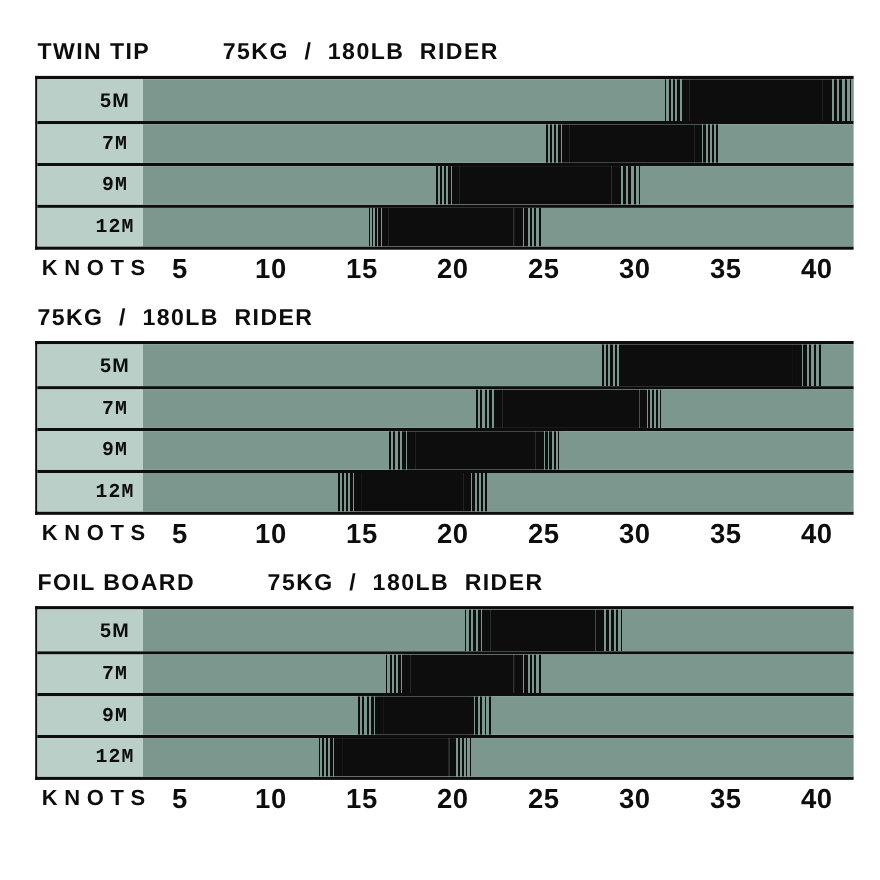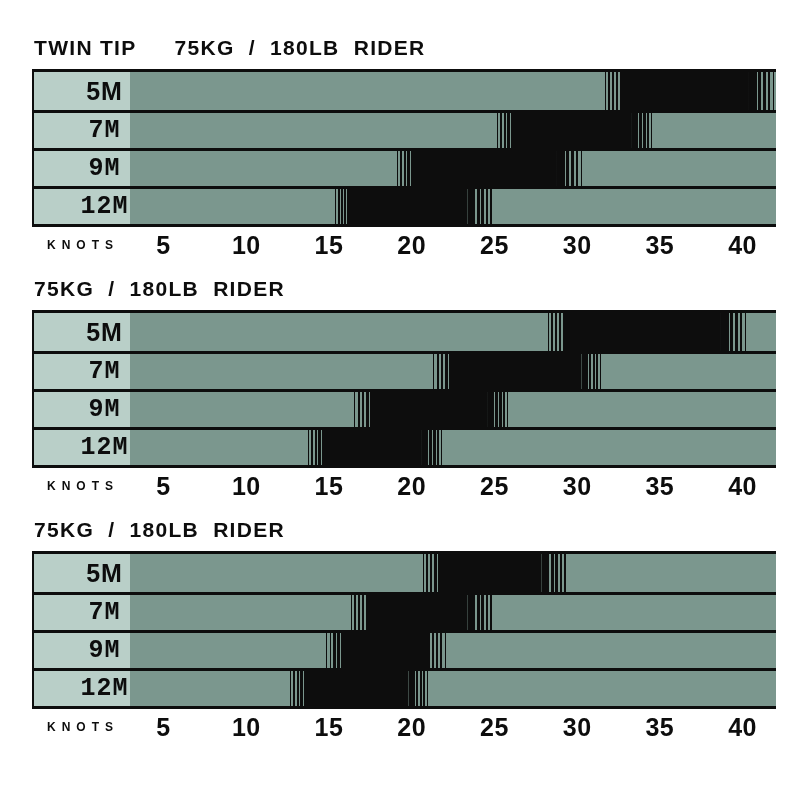--- a/index.html
+++ b/index.html
@@ -11,52 +11,52 @@
   *{box-sizing:border-box;}
   html,body{margin:0;padding:0;}
   body{
     width:800px;height:800px;background:var(--paper);
     font-family:"Liberation Sans","DejaVu Sans",sans-serif;
     font-weight:700;color:var(--ink);overflow:hidden;
   }
   .page{padding:36px 24px 0 32px;}
   .section{margin-bottom:16px;}
   .title-row{
-    display:flex;gap:38px;align-items:baseline;
+    display:flex;gap:66px;align-items:baseline;
     margin:0 0 9px 2px;font-size:21px;letter-spacing:1.3px;white-space:nowrap;
   }
   .rider{word-spacing:7px;}
   .chart{
     border-top:3px solid var(--ink);
     border-bottom:3px solid var(--ink);
     border-left:2px solid var(--ink);
   }
   .row{display:flex;height:38px;}
   .row + .row{border-top:3px solid var(--ink);font-family:Liberation Mono, monospace;}
   .row-label{
     width:96px;flex:0 0 96px;background:var(--label-green);
     display:flex;align-items:center;justify-content:center;
-    font-size:25px;letter-spacing:1px;padding-left:45px;
+    font-size:18px;letter-spacing:1px;padding-left:45px;
   }
   .row-bar{flex:1;position:relative;background:var(--bar-green);overflow:hidden;}
   .seg{position:absolute;top:0;bottom:0;}
   .seg.solid{background:var(--ink);}
   .seg.fade-in, .seg.fade-out{
     background:linear-gradient(90deg,
       var(--bar-green) 0 7%,  var(--ink) 7% 12%,
       var(--bar-green) 12% 22%, var(--ink) 22% 29%,
       var(--bar-green) 29% 37%, var(--ink) 37% 46%,
       var(--bar-green) 46% 53%, var(--ink) 53% 64%,
       var(--bar-green) 64% 69%, var(--ink) 69% 100%);
   }
   .seg.fade-out{transform:scaleX(-1);}
   .axis{display:flex;align-items:center;height:33px;margin-top:1px;}
   .axis-label{
     width:96px;flex:0 0 96px;text-align:center;
-    font-size:12px;letter-spacing:6px;padding-left:6px;white-space:nowrap;
+    font-size:20px;letter-spacing:6px;padding-left:6px;white-space:nowrap;
   }
   .axis-ticks{position:relative;flex:1;height:100%;}
   .tick{
     position:absolute;top:50%;transform:translate(-50%,-50%);
     font-size:25px;letter-spacing:0.5px;
   }
 </style>
 </head>
 <body>
 
@@ -170,20 +170,21 @@
             <span class="tick" style="left: 56.5484%;">25</span>
             <span class="tick" style="left: 69.3132%;">30</span>
             <span class="tick" style="left: 82.0781%;">35</span>
             <span class="tick" style="left: 94.843%;">40</span>
           </div>
     </div>
   </section>
 
   <section class="section">
     <div class="title-row">
+      <span class="title">FOIL BOARD</span>
       <span class="rider">75KG / 180LB RIDER</span>
     </div>
     <div class="chart">
   <div class="row">
     <div class="row-label">5M</div>
     <div class="row-bar">
       <div class="seg fade-in" style="left: 45.06%; width: 3.82946%;"></div>
       <div class="seg solid" style="left: 48.8895%; width: 14.8073%;"></div>
       <div class="seg fade-out" style="left: 63.6967%; width: 4.08476%;"></div>
     </div>

